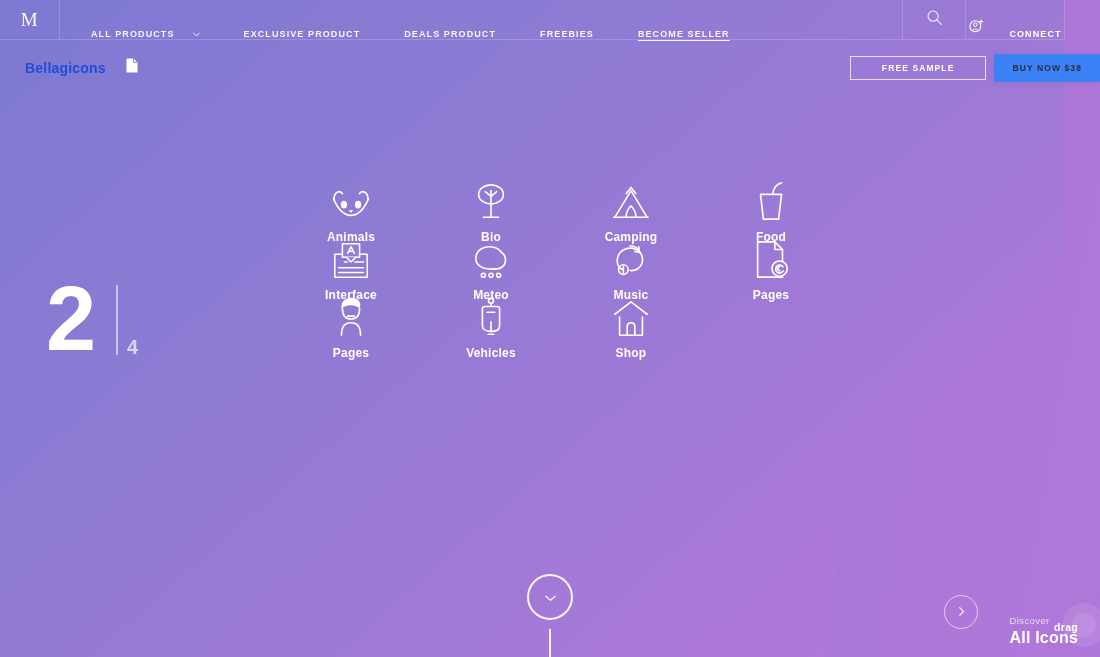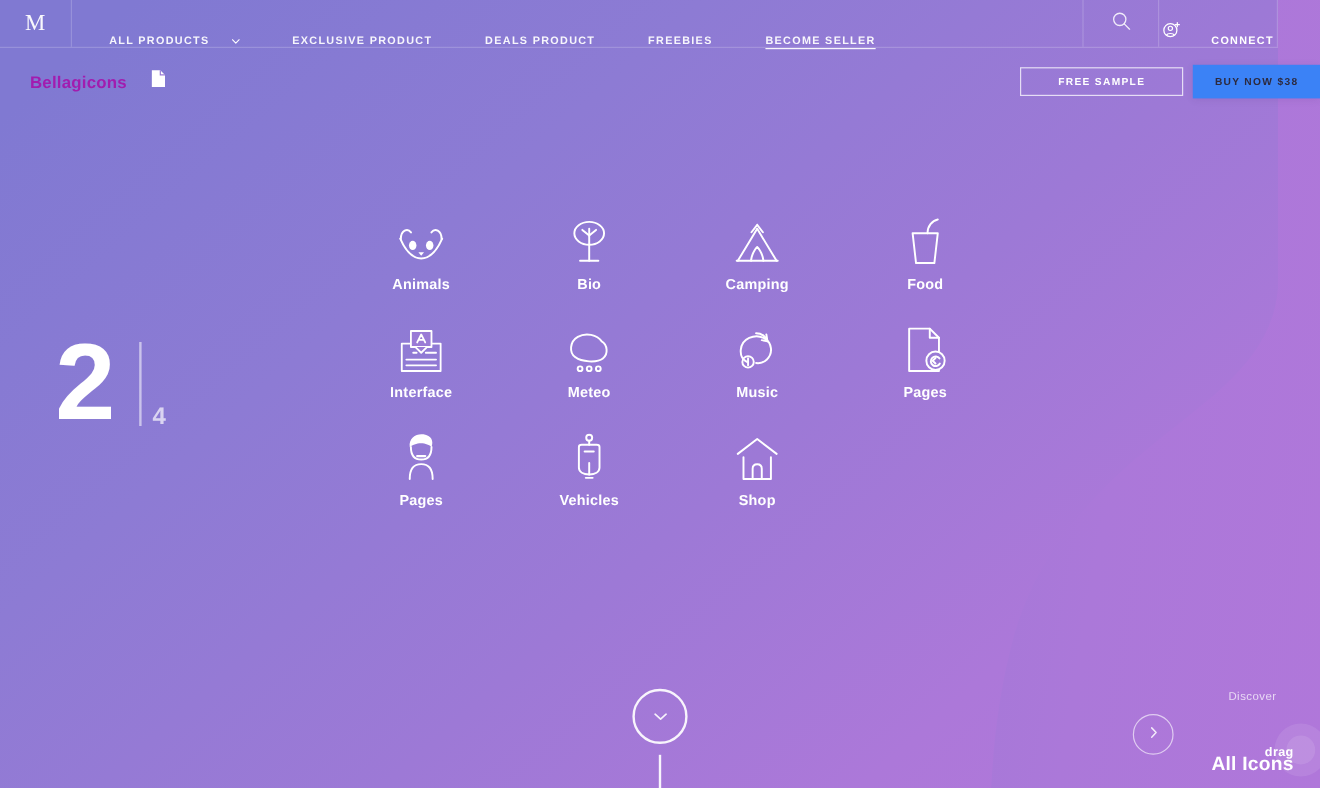--- a/index.html
+++ b/index.html
@@ -56,21 +56,21 @@
     border-right:1px solid rgba(255,255,255,0.18);
   }
   .connect-label { font-size:9px; font-weight:bold; letter-spacing:1.1px; color:#fff; }
 
   
   .productbar {
     position:absolute; left:0; top:40px; width:1065px; height:55px;
     display:flex; align-items:center; z-index:20;
   }
   .brand-wrap { display:flex; align-items:center; gap:20px; margin-left:25px; }
-  .brand-name { font-size:14px; font-weight:bold; color:#a21caf; letter-spacing:.2px; }
+  .brand-name { font-size:14px; font-weight:bold; color:#1d4ed8; letter-spacing:.2px; }
   .doc-icon { display:block; }
   .bar-actions {
     position:absolute; right:0px; top:40px; height:55px;
     display:flex; align-items:center; gap:8px; z-index:21;
   }
   .btn-sample {
     height:24px; padding:0 31px; display:flex; align-items:center; justify-content:center;
     border:1px solid rgba(255,255,255,0.75); background:transparent;
     color:#ffffff; font-size:8.5px; font-weight:bold; letter-spacing:1.1px;
     font-family:"Liberation Sans", sans-serif; cursor:pointer;
@@ -97,21 +97,21 @@
   }
   .pager-total {
     font-size:20px; font-weight:bold; color:rgba(255,255,255,0.68);
     margin-left:9px; margin-bottom:-2px;
   }
 
   
   .icon-grid {
     position:absolute; left:281px; top:186px; width:560px;
     display:grid; grid-template-columns:repeat(4,140px);
-    row-gap:32px; z-index:15;
+    z-index:15;
   }
   .icon-cell {
     display:flex; flex-direction:column; align-items:center; justify-content:flex-end;
     height:58px; cursor:pointer;
   }
   .icon-art { height:42px; display:flex; align-items:center; justify-content:center; }
   .icon-label {
     margin-top:7px; font-size:12px; font-weight:bold; color:#ffffff; letter-spacing:.2px;
   }
 
@@ -126,21 +126,21 @@
     display:flex; align-items:center; justify-content:center;
     cursor:pointer; background:transparent;
   }
   .scroll-line {
     width:2px; height:37px; background:rgba(255,255,255,0.92); margin-top:9px;
   }
 
   
   .discover {
     position:absolute; right:22px; bottom:10px; z-index:18;
-    display:flex; flex-direction:column; align-items:center;gap:40px;
+    display:flex; flex-direction:column; align-items:flex-start;
   }
   .discover-kicker {
     font-size:9.5px; color:rgba(255,255,255,0.72); letter-spacing:.4px; margin-bottom:3px;
   }
   .discover-title {
     font-size:16px; font-weight:bold; color:#ffffff; letter-spacing:.2px;
   }
   .drag-row {
     position:absolute; right:22px; bottom:24px; z-index:19;
     display:flex; align-items:center; gap:20px;

